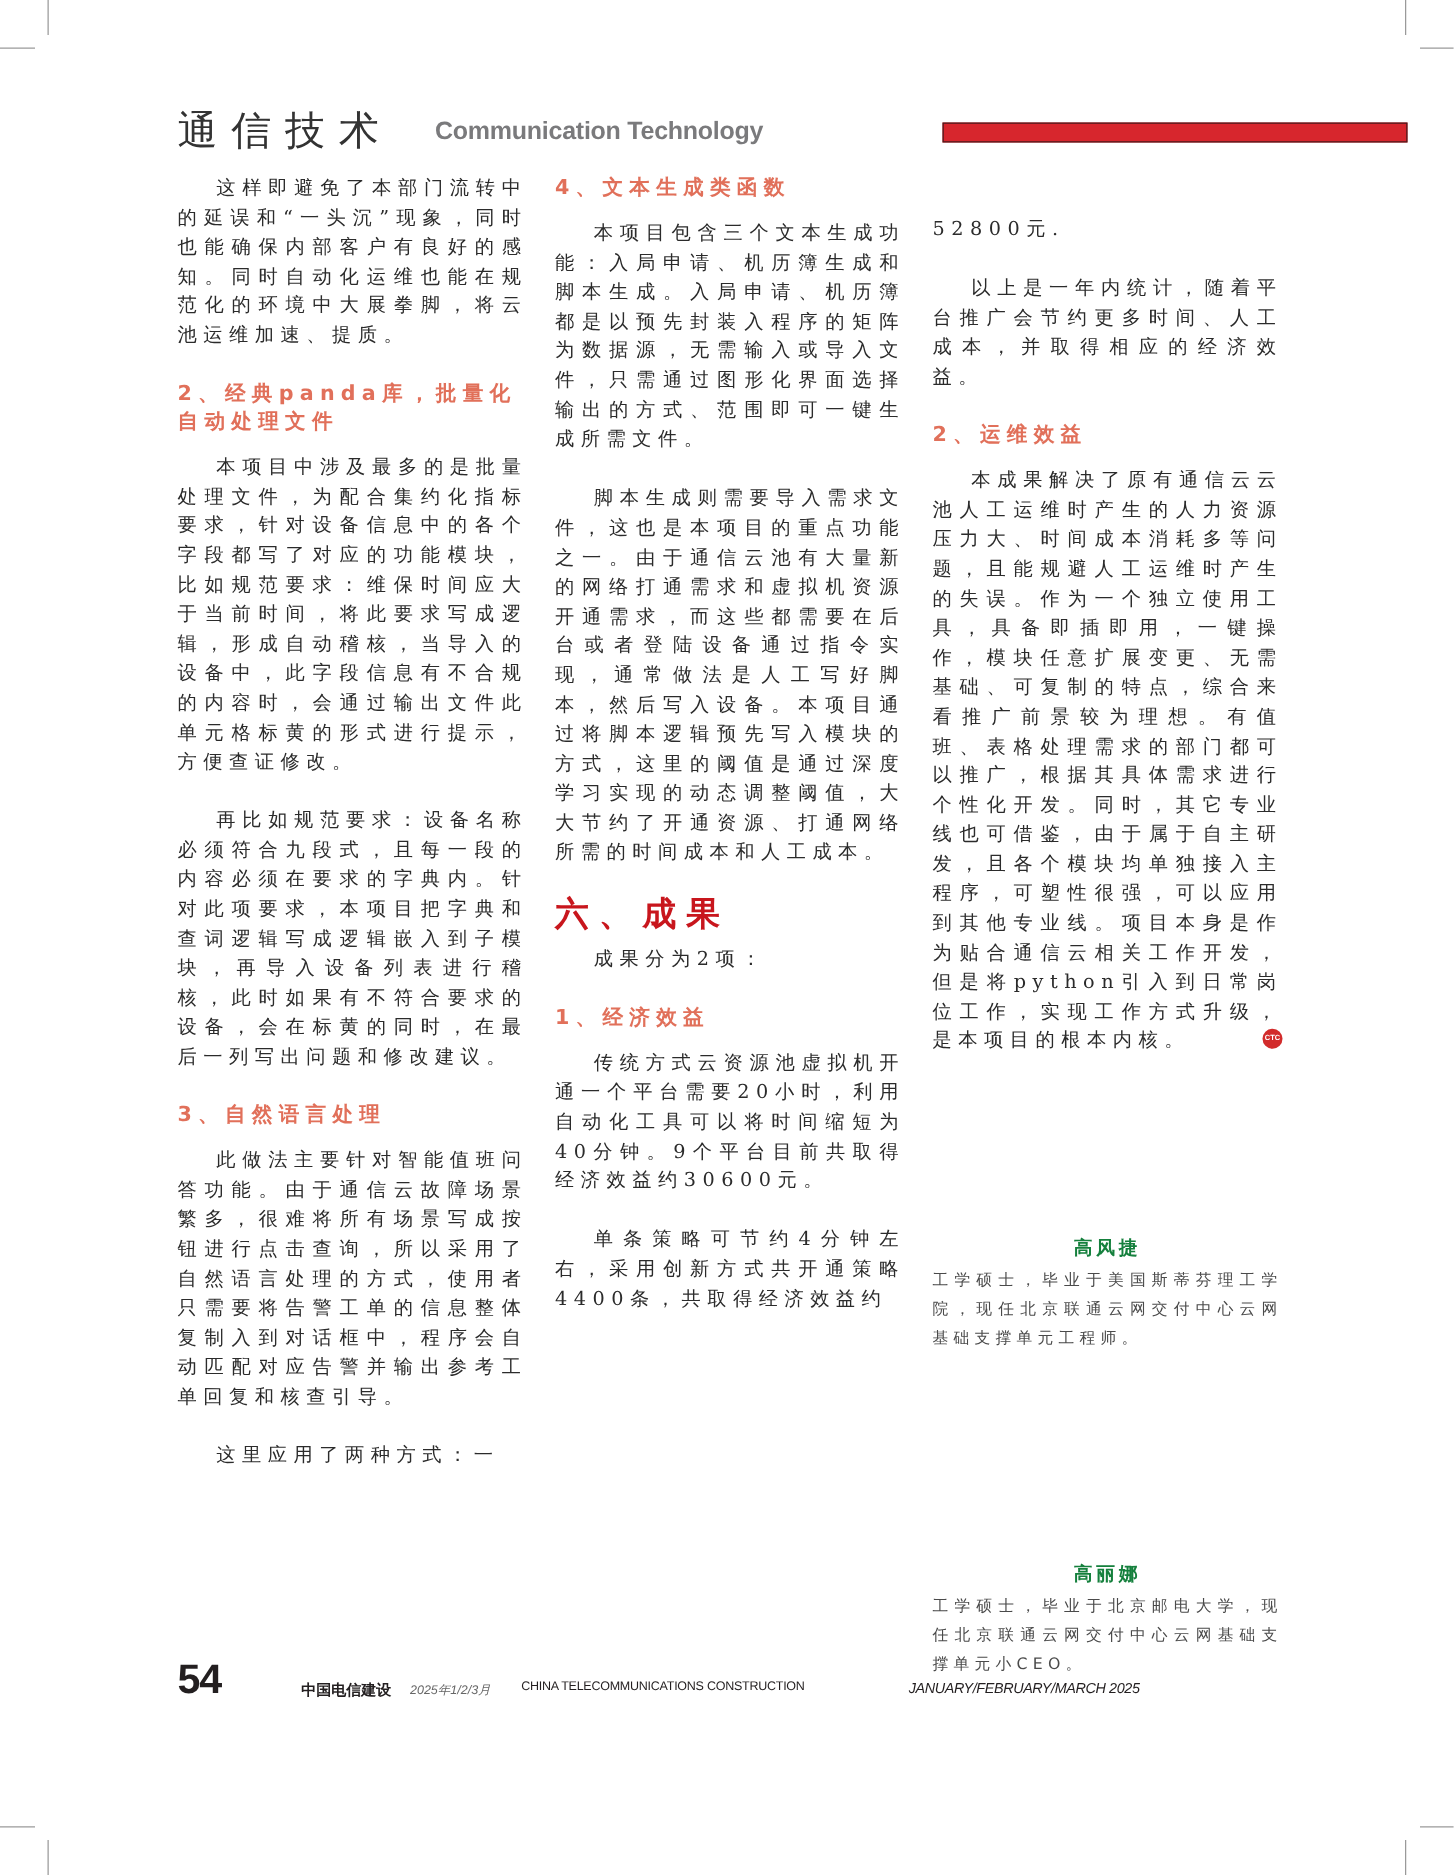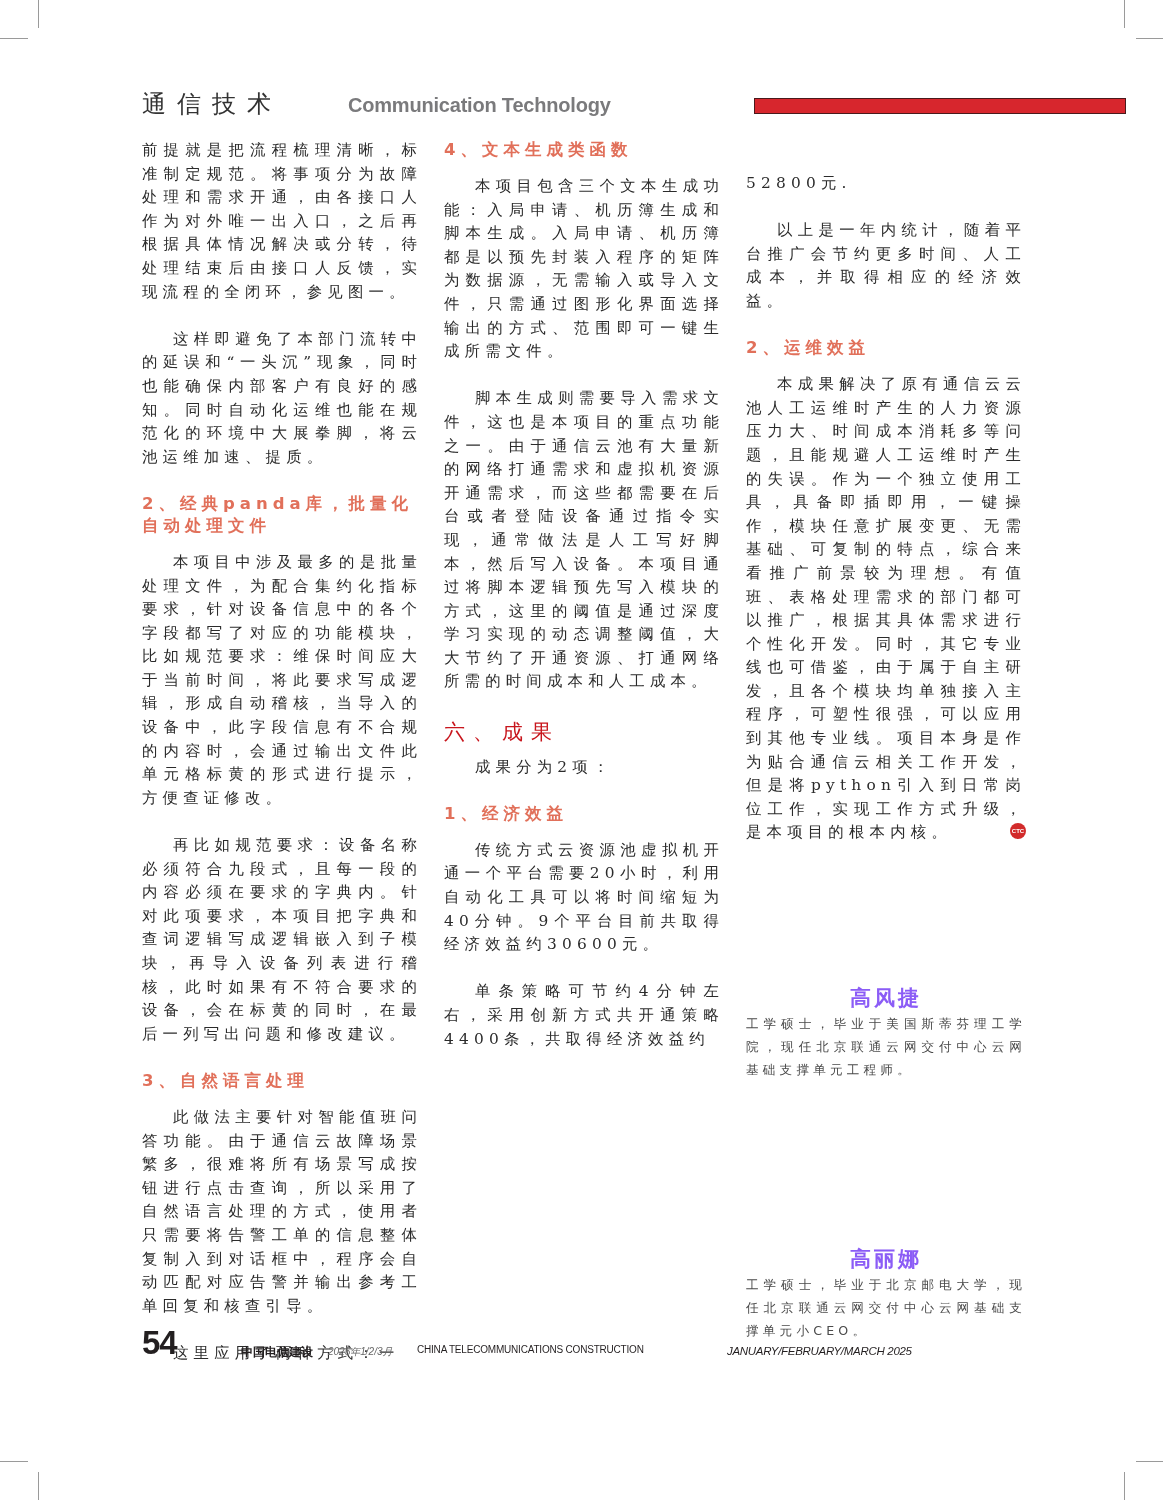--- a/index.html
+++ b/index.html
@@ -2,40 +2,40 @@
 <html><head>
   <meta charset="utf-8">
   <style>
     * { margin: 0; padding: 0; box-sizing: border-box; }
     html, body { width: 1163px; height: 1500px; background: #ffffff; overflow: hidden; }
     body { position: relative; font-family: "DejaVu Serif", "Liberation Serif", serif; color: #231f20; }
 
     .crop { position: absolute; background: #9a9a9a; }
 
     .header { position: absolute; left: 140px; top: 86px; height: 40px; width: 990px; }
-    .header-cn { position: absolute; left: 2px; top: 0; font-family: "DejaVu Sans", "Liberation Sans", sans-serif; font-size: 24px; font-weight: normal; letter-spacing: 11px; color: #333333; line-height: 36px; }
+    .header-cn { position: absolute; left: 2px; top: 0; font-family: "DejaVu Sans", "Liberation Sans", sans-serif; font-size: 32px; font-weight: normal; letter-spacing: 11px; color: #333333; line-height: 36px; }
     .header-en { position: absolute; left: 208px; top: 2px; font-family: "Liberation Sans", sans-serif; font-size: 20px; font-weight: bold; color: #7a7a7c; line-height: 34px; letter-spacing: -0.2px; }
     .header-bar { position: absolute; left: 614px; top: 12px; width: 372px; height: 16px; background: #d7262d; border: 1.5px solid #4a1a1c; }
 
     .col { position: absolute; top: 139px; }
     .col-1 { left: 142px; width: 280px; }
     .col-2 { left: 444px; width: 280px; }
     .col-3 { left: 746px; width: 280px; margin-top: 33px; }
 
     .p { font-size: 15.4px; line-height: 23.6px; letter-spacing: 5.2px; text-align: justify; color: #2b2b2b; margin-bottom: 23.6px; word-break: break-all; }
     .p.indent { text-indent: 31px; }
     .p.tight { margin-bottom: 0; }
 
     .h3 { font-family: "DejaVu Sans", "Liberation Sans", sans-serif; font-weight: bold; font-size: 16.5px; line-height: 22px; letter-spacing: 5px; color: #e1705a; margin-bottom: 14px; }
-    .h2 { font-family: "DejaVu Sans", "Liberation Sans", sans-serif; font-weight: normal; font-size: 21px; line-height: 28px; letter-spacing: 8px; color: #c8161d; margin-bottom: 10px; }
+    .h2 { font-family: "DejaVu Sans", "Liberation Sans", sans-serif; font-weight: bold; font-size: 27px; line-height: 28px; letter-spacing: 8px; color: #c8161d; margin-bottom: 10px; }
 
     .ctc-logo { display: inline-block; width: 16px; height: 16px; border-radius: 50%; background: #d22b2b; color: #fff; font-family: "Liberation Sans", sans-serif; font-size: 6px; font-weight: bold; line-height: 16px; text-align: center; letter-spacing: 0; text-indent: 0; vertical-align: middle; float: right; margin-top: 2px; }
 
     .author { position: absolute; left: 746px; width: 280px; }
-    .author-name { font-family: "DejaVu Sans", "Liberation Sans", sans-serif; font-weight: bold; font-size: 21px; letter-spacing: 3px; text-align: center; color: #8b5cf6; line-height: 20px; }
+    .author-name { font-family: "DejaVu Sans", "Liberation Sans", sans-serif; font-weight: bold; font-size: 15px; letter-spacing: 3px; text-align: center; color: #15803d; line-height: 20px; }
     .author-bio { margin-top: 4px; font-family: "DejaVu Sans", "Liberation Sans", sans-serif; font-size: 12.6px; line-height: 23px; letter-spacing: 4.2px; color: #4a4a4a; text-align: justify; word-break: break-all; }
 
     .footer { position: absolute; left: 142px; top: 1324px; height: 40px; width: 900px; }
     .page-num { position: absolute; left: 0; top: 0; font-family: "Liberation Sans", sans-serif; font-weight: bold; font-size: 33px; line-height: 38px; color: #231f20; letter-spacing: -1px; }
     .footer-mag { position: absolute; left: 99px; top: 20px; font-family: "DejaVu Sans", "Liberation Sans", sans-serif; font-weight: bold; font-size: 12px; color: #231f20; }
     .footer-date-cn { position: absolute; left: 186px; top: 21px; font-family: "Liberation Sans", sans-serif; font-style: italic; font-size: 10px; color: #666; }
     .footer-en { position: absolute; left: 275px; top: 20px; font-family: "Liberation Sans", sans-serif; font-size: 10px; color: #231f20; letter-spacing: -0.2px; }
     .footer-date-en { position: absolute; left: 585px; top: 21px; font-family: "Liberation Sans", sans-serif; font-style: italic; font-size: 11.5px; color: #231f20; letter-spacing: -0.3px; }
   </style>
 </head>
@@ -50,21 +50,20 @@
 <div class="crop" style="left:1136px;top:1461px;width:27px;height:1px;"></div>
 <div class="crop" style="left:1124px;top:1472px;width:1px;height:28px;"></div>
 
 <div class="header">
   <div class="header-cn">通信技术</div>
   <div class="header-en">Communication Technology</div>
   <div class="header-bar"></div>
 </div>
 
 <div class="col col-1">
-  <p class="p">前提就是把流程梳理清晰，标准制定规范。将事项分为故障处理和需求开通，由各接口人作为对外唯一出入口，之后再根据具体情况解决或分转，待处理结束后由接口人反馈，实现流程的全闭环，参见图一。</p>
   <p class="p indent">这样即避免了本部门流转中的延误和“一头沉”现象，同时也能确保内部客户有良好的感知。同时自动化运维也能在规范化的环境中大展拳脚，将云池运维加速、提质。</p>
   <h3 class="h3" style="margin-top:2px;">2、经典panda库，批量化自动处理文件</h3>
   <p class="p indent">本项目中涉及最多的是批量处理文件，为配合集约化指标要求，针对设备信息中的各个字段都写了对应的功能模块，比如规范要求：维保时间应大于当前时间，将此要求写成逻辑，形成自动稽核，当导入的设备中，此字段信息有不合规的内容时，会通过输出文件此单元格标黄的形式进行提示，方便查证修改。</p>
   <p class="p indent">再比如规范要求：设备名称必须符合九段式，且每一段的内容必须在要求的字典内。针对此项要求，本项目把字典和查词逻辑写成逻辑嵌入到子模块，再导入设备列表进行稽核，此时如果有不符合要求的设备，会在标黄的同时，在最后一列写出问题和修改建议。</p>
   <h3 class="h3" style="margin-top:2px;">3、自然语言处理</h3>
   <p class="p indent">此做法主要针对智能值班问答功能。由于通信云故障场景繁多，很难将所有场景写成按钮进行点击查询，所以采用了自然语言处理的方式，使用者只需要将告警工单的信息整体复制入到对话框中，程序会自动匹配对应告警并输出参考工单回复和核查引导。</p>
   <p class="p indent tight">这里应用了两种方式：一</p>
 </div>
 
 <div class="col col-2">

